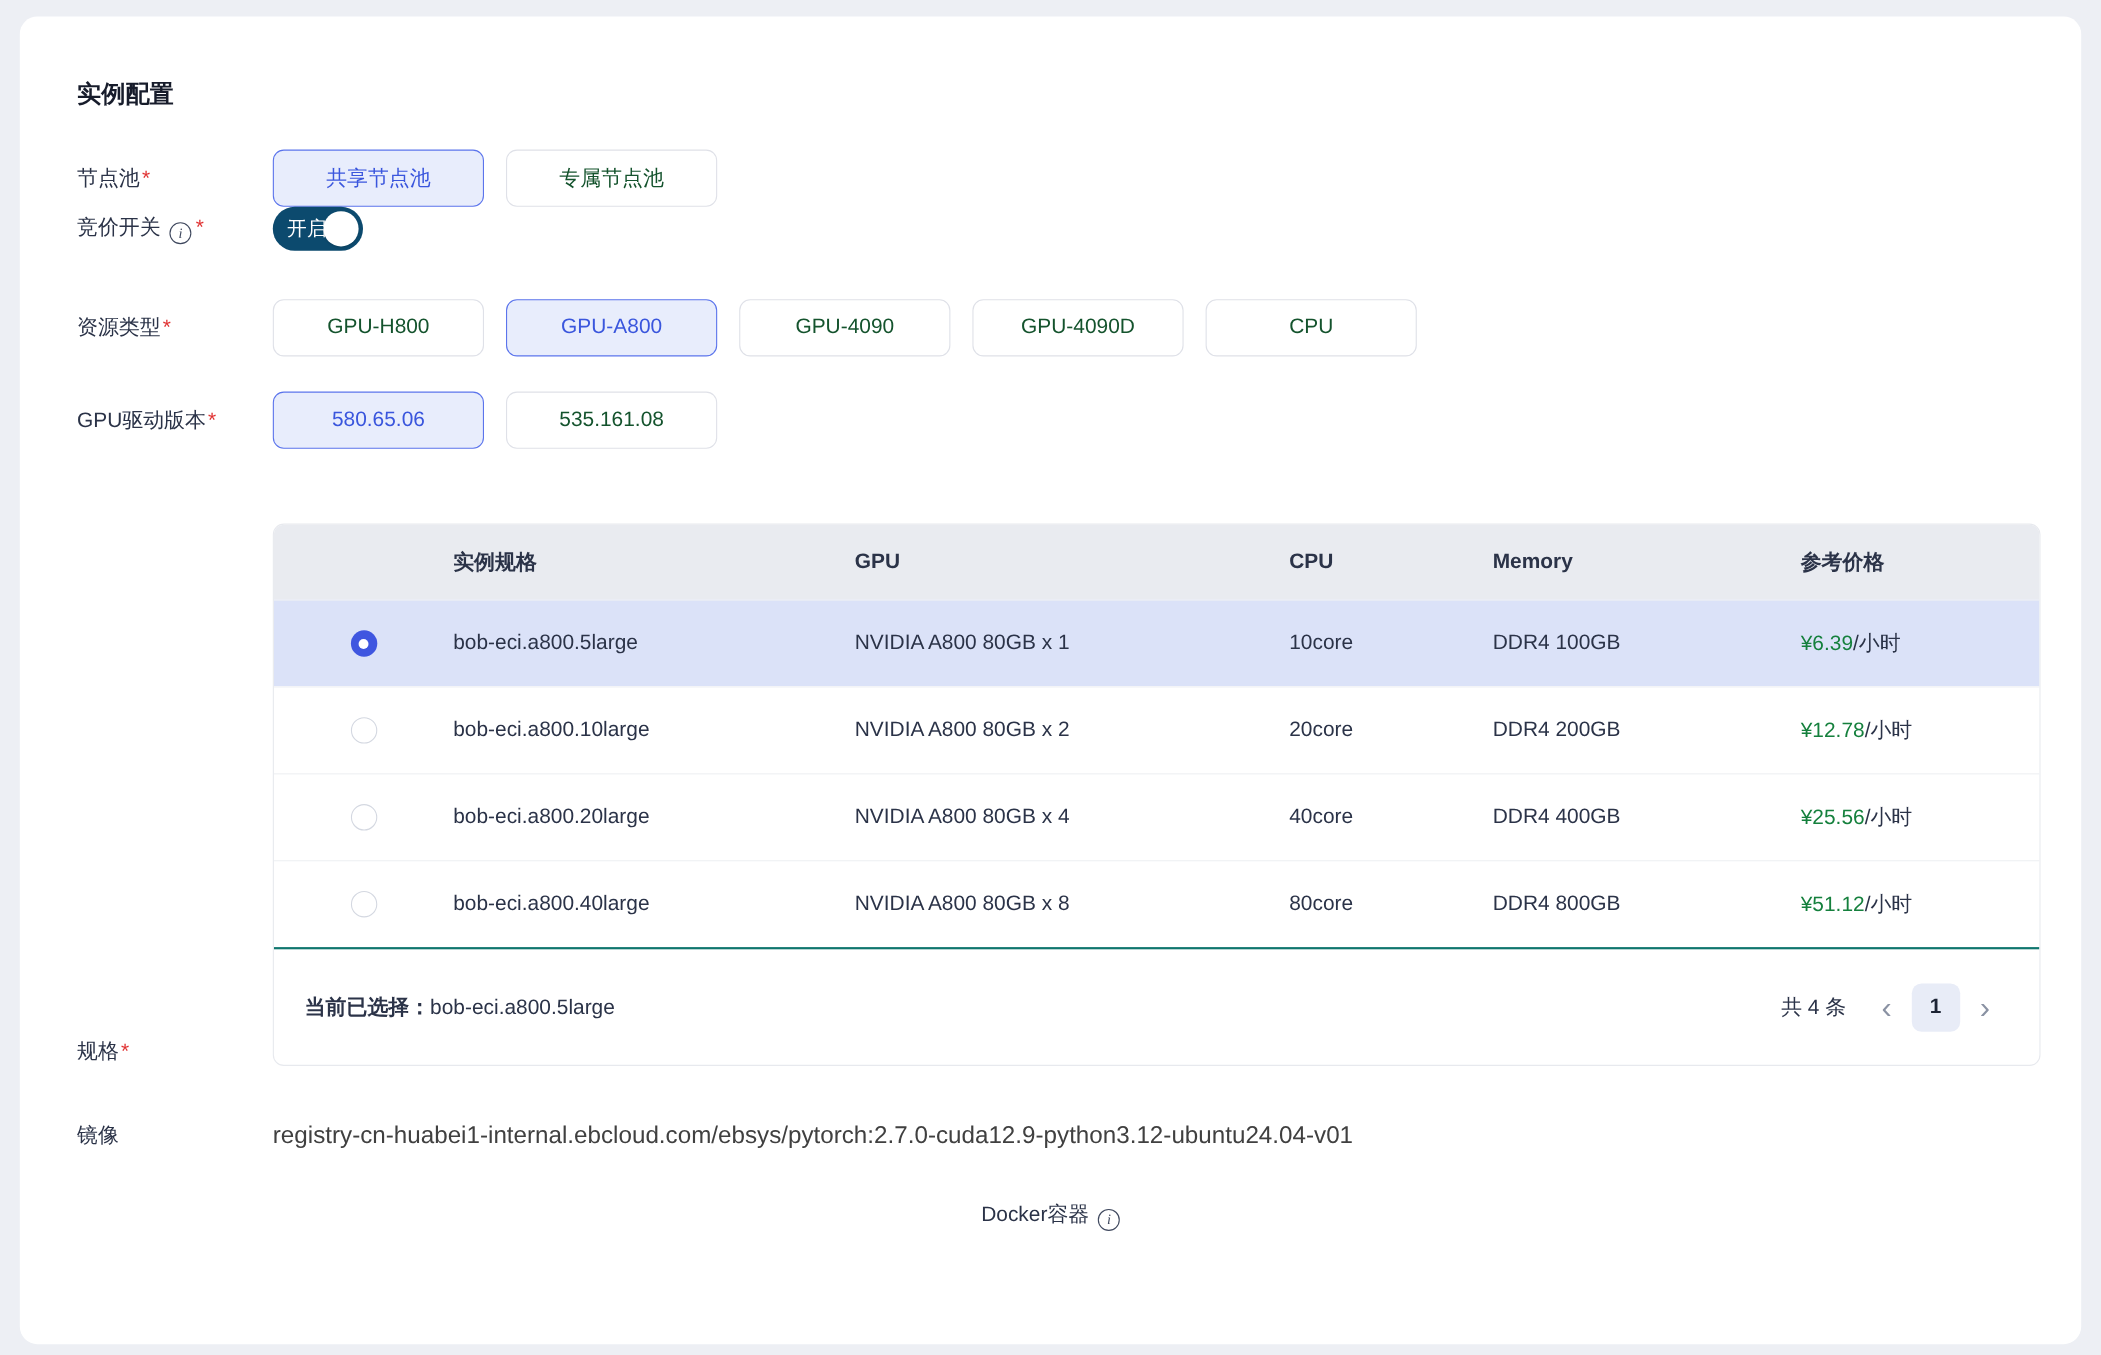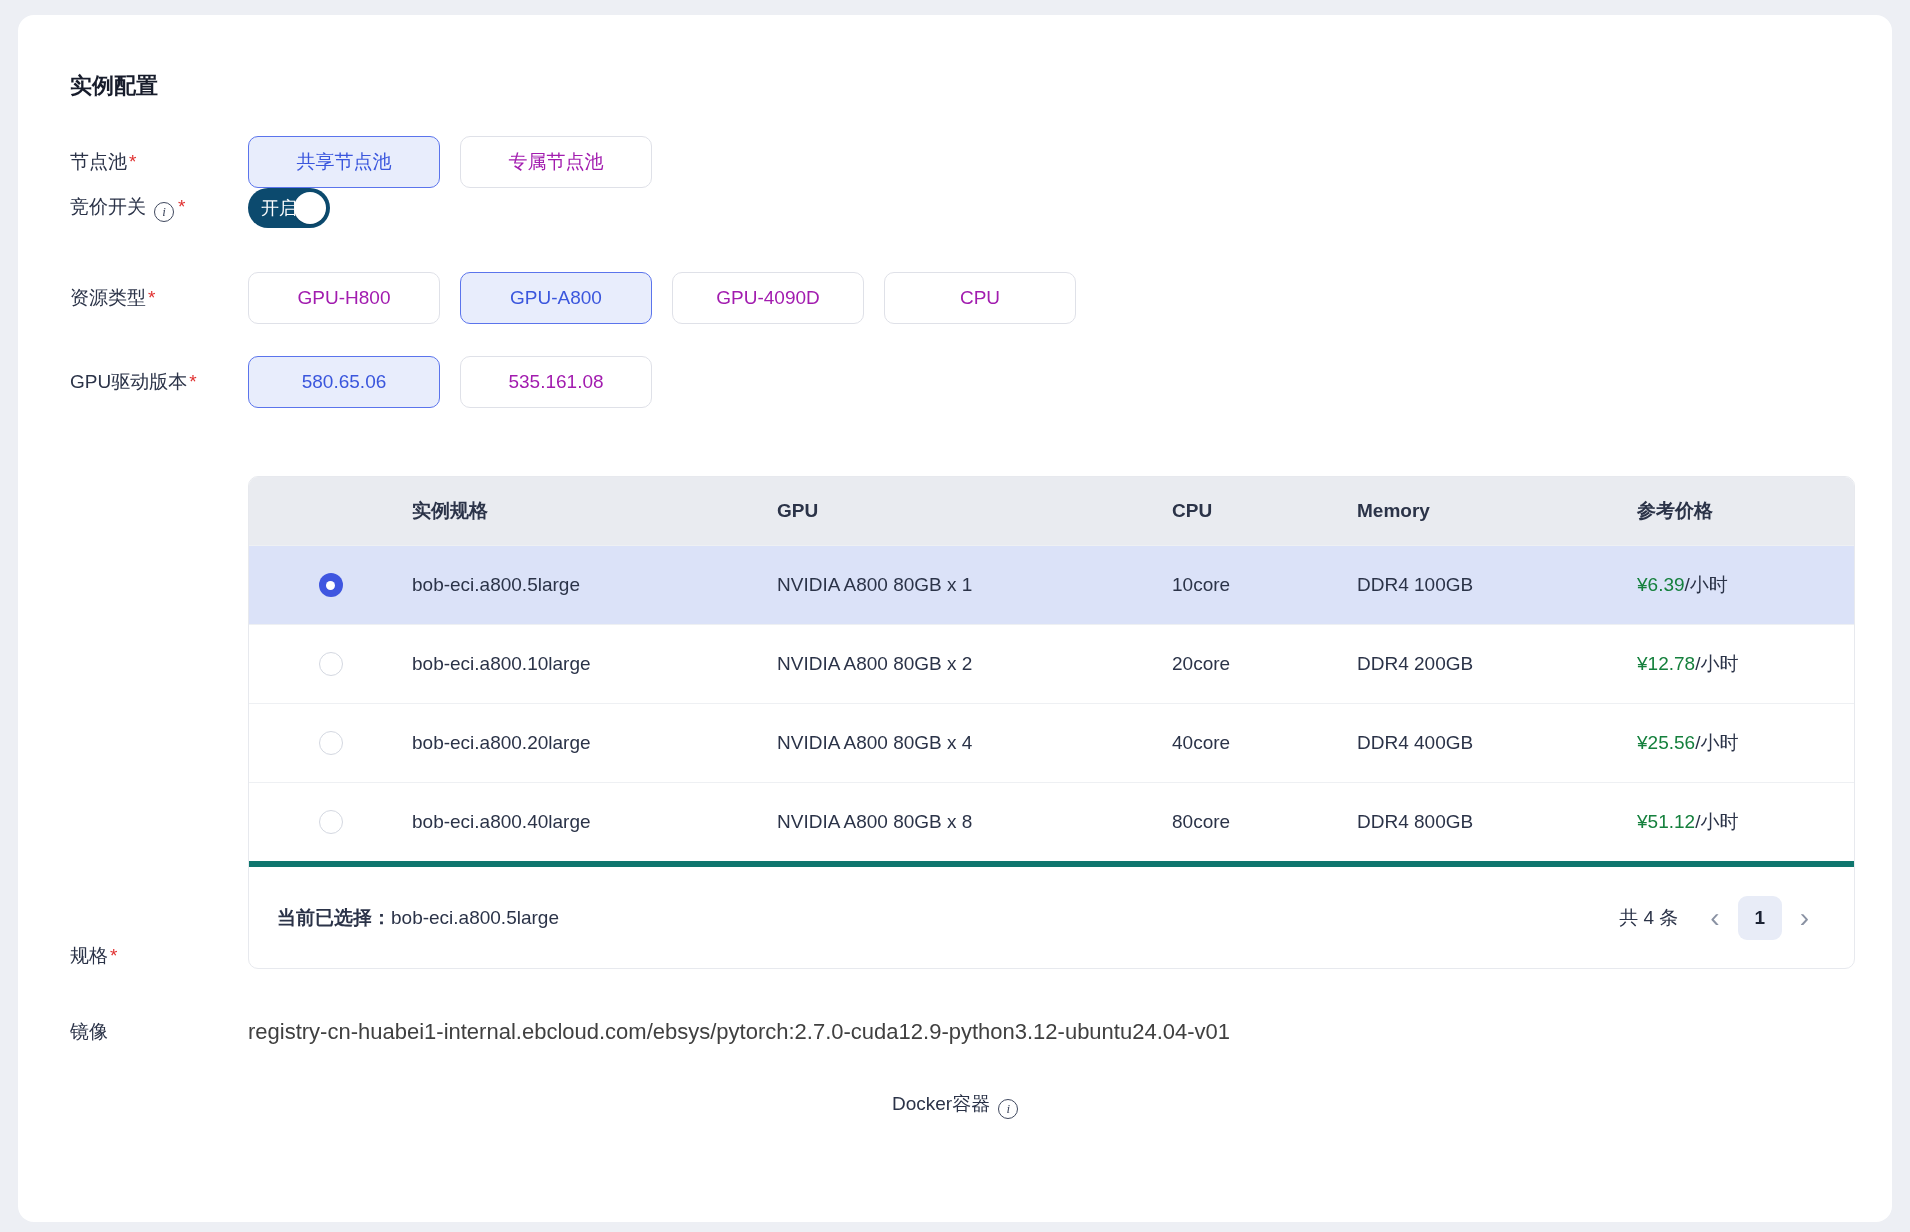--- a/index.html
+++ b/index.html
@@ -51,21 +51,21 @@
     min-width: 192px;
     height: 52px;
     padding: 0 22px;
     display: inline-flex;
     align-items: center;
     justify-content: center;
     background: #ffffff;
     border: 1px solid #dfe1e8;
     border-radius: 10px;
     font-size: 19px;
-    color: #a21caf;
+    color: #14532d;
     cursor: pointer;
   }
   .pill-btn.selected {
     background: #e8edfc;
     border-color: #5b74ec;
     color: #3a56dd;
   }
   .toggle {
     position: relative;
     width: 82px; height: 40px;
@@ -140,21 +140,21 @@
   }
   .radio.checked::after {
     content: "";
     width: 9px; height: 9px;
     border-radius: 50%;
     background: #ffffff;
   }
   .price-val { color: #15803d; }
   .t-footer {
     height: 107px;
-    border-top: 6px solid #0f766e;
+    border-top: 2px solid #0f766e;
     display: flex;
     align-items: center;
     justify-content: space-between;
     padding: 0 45px 0 28px;
     font-size: 19px;
   }
   .footer-selected b { font-weight: 700; }
   .pager { display: flex; align-items: center; gap: 18px; }
   .pager .total { color: #2b3348; margin-right: 14px; }
   .page-chevron {
@@ -205,20 +205,21 @@
     </div>
   </div>
 
   <div class="form-row row-resource">
     <div class="label-col">
       <span>资源类型</span><span class="req">*</span>
     </div>
     <div class="btn-group">
       <button class="pill-btn">GPU-H800</button>
       <button class="pill-btn selected">GPU-A800</button>
+      <button class="pill-btn">GPU-4090</button>
       <button class="pill-btn">GPU-4090D</button>
       <button class="pill-btn">CPU</button>
     </div>
   </div>
 
   <div class="form-row row-driver">
     <div class="label-col">
       <span>GPU驱动版本</span><span class="req">*</span>
     </div>
     <div class="btn-group">

